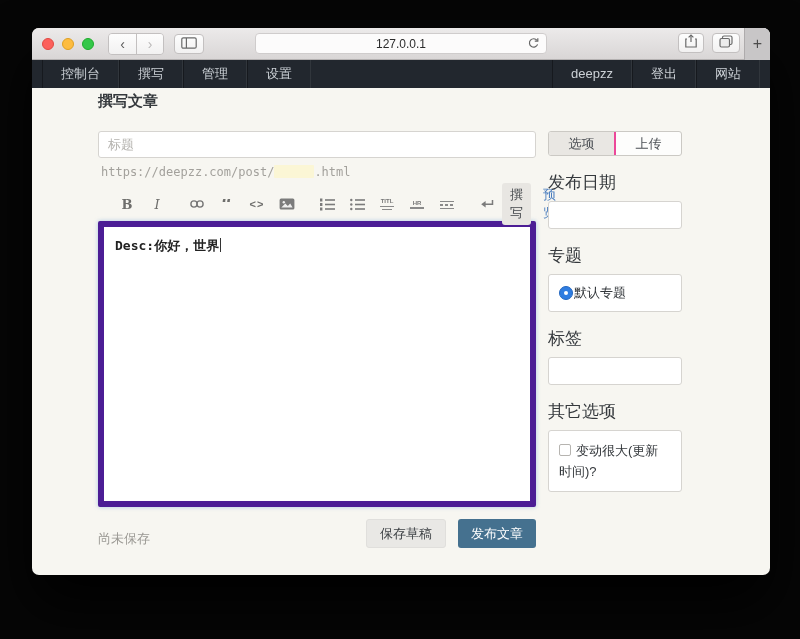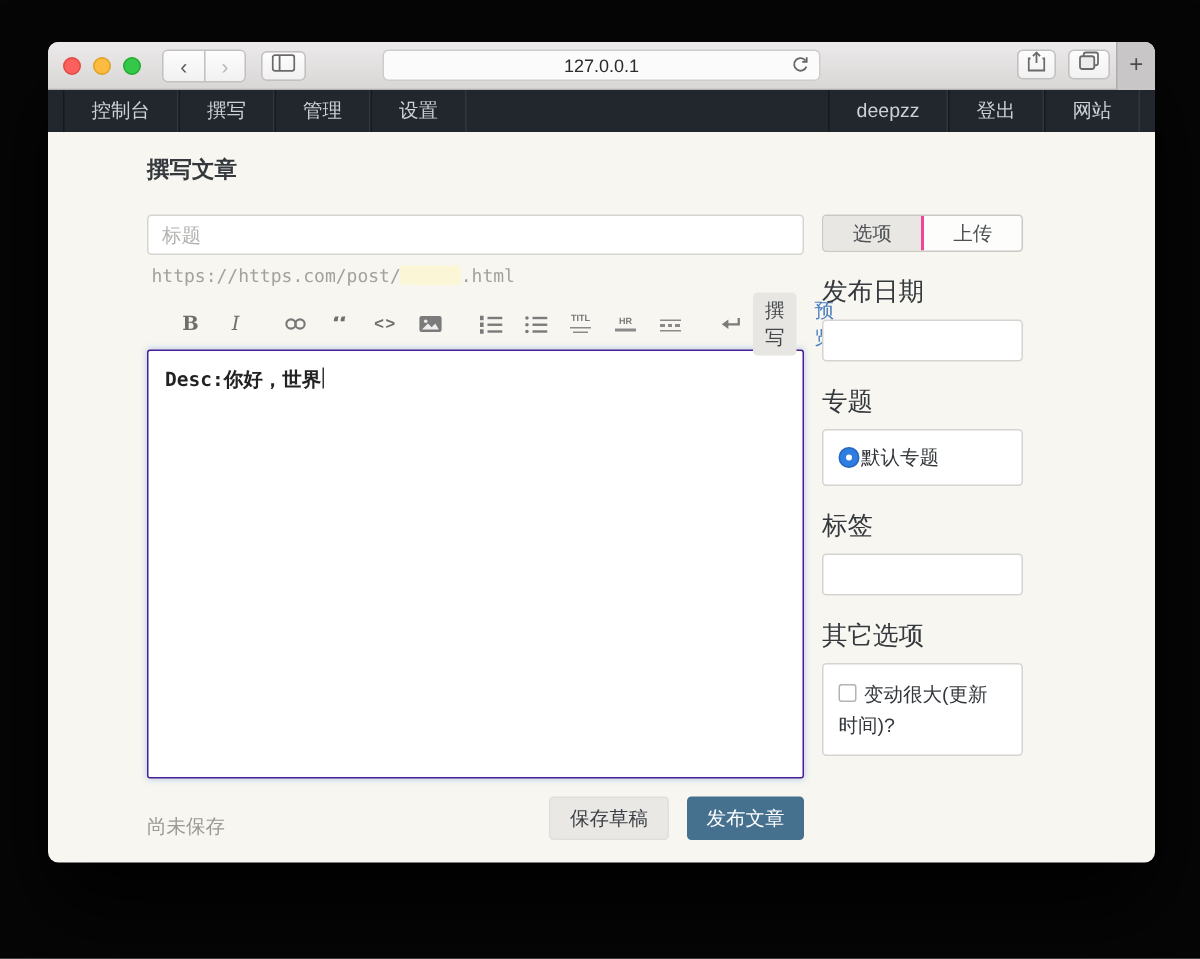--- a/index.html
+++ b/index.html
@@ -38,21 +38,21 @@
     align-items:center; justify-content:center; font-size:16px; color:#4c4c4c; }
 
   
   .navbar { height:28px; background:#22272e; display:flex; align-items:stretch;
     font-size:13px; color:#ccd1d6; padding-left:10px; }
   .nav-item { line-height:28px; padding:0 18px; border-right:1px solid rgba(255,255,255,.07);
     border-left:1px solid rgba(0,0,0,.35); cursor:default; }
   .nav-right { margin-left:auto; display:flex; margin-right:10px; }
 
   
-  .page { padding-top:16px; }
+  .page { padding-top:4px; }
   .page-heading { margin-left:66px; font-size:15px; font-weight:bold; color:#35393d; }
   .content-row { display:flex; margin:20px 0 0 66px; }
   .main-col { width:438px; }
   .side-col { width:134px; margin-left:12px; }
 
   .title-input { width:100%; height:27px; border:1px solid #d6d4d0; border-radius:3px;
     background:#fff; padding:0 9px; font-size:13px; color:#b91c1c; outline:none;
     font-family:inherit; }
   .title-input::placeholder { color:#b4b2ae; }
 
@@ -76,21 +76,21 @@
   .mini-txt { font-size:6px; font-weight:bold; color:#777; letter-spacing:0; line-height:6px; }
   .mini-line { width:14px; height:1.5px; background:#8a8a8a; margin-top:1.5px; }
   .mini-line.short { width:10px; }
   .pb-dash { width:14px; height:2px; margin-top:2px;
     background:repeating-linear-gradient(90deg,#8a8a8a 0 3px,transparent 3px 5px); }
   .tab-write { margin-left:auto; background:#e8e6e2; border-radius:3px;
     padding:3px 8px; font-size:13px; color:#44484c; cursor:pointer; }
   .tab-preview { margin:0 2px 0 12px; font-size:13px; color:#4a7dbe; cursor:pointer; }
 
   .editor { margin-top:6px; width:100%; height:286px; background:#fff;
-    border:1px solid #4c1d95; border-radius:2px; box-shadow:0 0 4px rgba(110,160,215,.55);
+    border:6px solid #4c1d95; border-radius:2px; box-shadow:0 0 4px rgba(110,160,215,.55);
     padding:10px 11px; font-family:"DejaVu Sans Mono","Liberation Mono",monospace;
     font-size:13px; font-weight:600; color:#222; cursor:text; }
   .caret { display:inline-block; width:1px; height:14px; background:#333;
     vertical-align:-2px; margin-left:1px; }
 
   .footer-row { margin-top:12px; display:flex; align-items:flex-end; }
   .save-status { font-size:13px; color:#9b9994; }
   .btns { margin-left:auto; display:flex; gap:12px; }
   .btn { height:29px; padding:0 13px; border:none; border-radius:3px; font-size:13px;
     font-family:inherit; cursor:pointer; display:flex; align-items:center; }
@@ -190,21 +190,21 @@
   </div>
 
   <div class="page">
     <div class="page-heading">撰写文章</div>
 
     <div class="content-row">
 
       <div class="main-col">
         <input class="title-input" value="" placeholder="标题" style="">
         <div class="permalink">
-          <span>https://https.com/post/</span><span class="slug-hl"></span><span>.html</span>
+          <span>https://deepzz.com/post/</span><span class="slug-hl"></span><span>.html</span>
         </div>
 
         <div class="ed-toolbar">
           <span class="tb-btn g-bold">B</span>
           <span class="tb-btn g-italic">I</span>
           <span class="tb-sep"></span>
           <span class="tb-btn">
             <svg width="16" height="10" viewBox="0 0 16 10">
                 <circle cx="5" cy="5" r="3.1" fill="none" stroke="#777" stroke-width="1.4"></circle>
                 <circle cx="11" cy="5" r="3.1" fill="none" stroke="#777" stroke-width="1.4"></circle>

